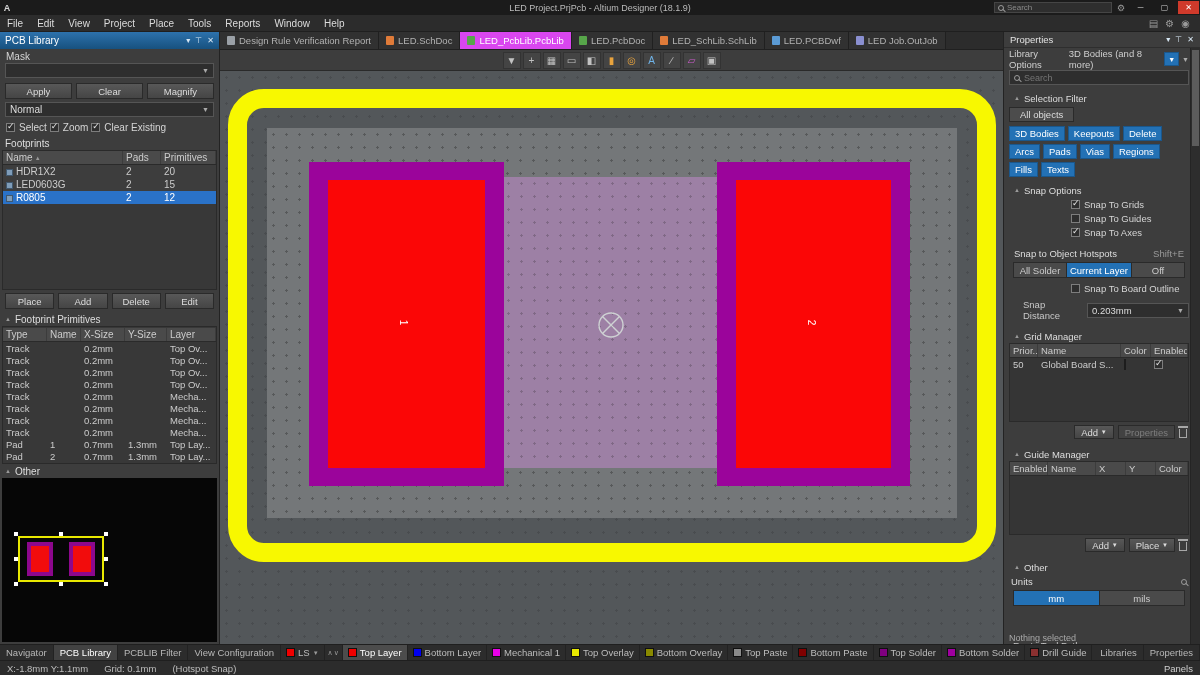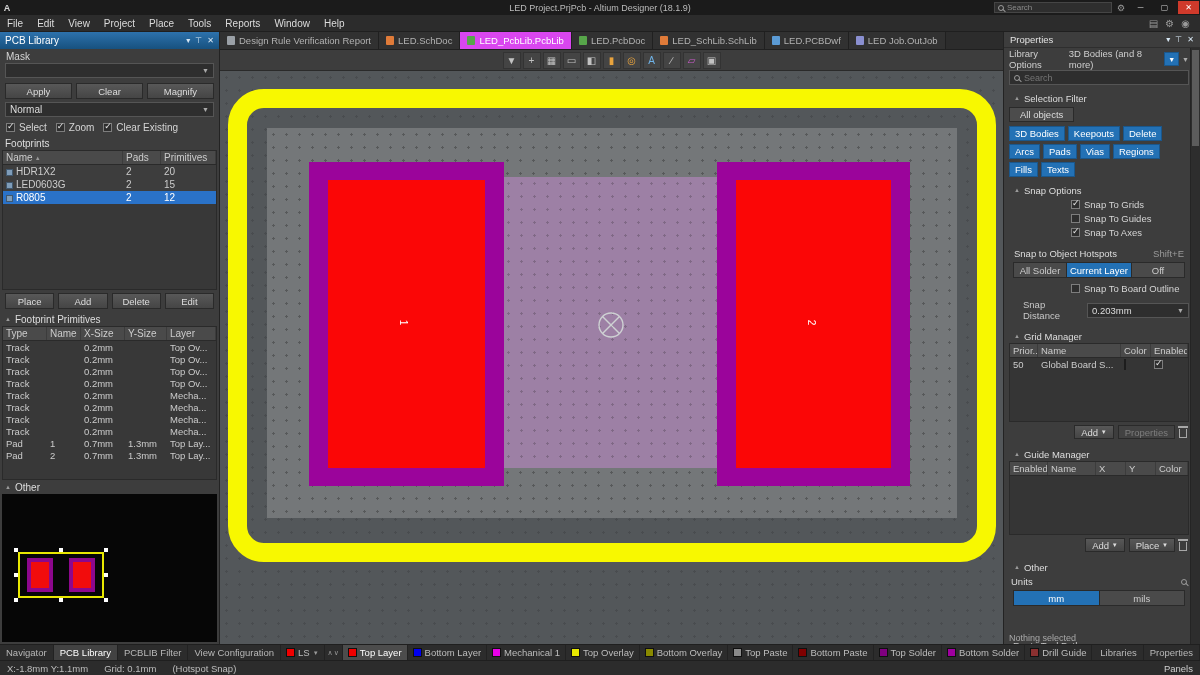--- a/index.html
+++ b/index.html
@@ -45,27 +45,27 @@
   .trash::before{content:"";position:absolute;top:-3px;left:-2px;right:-2px;height:2px;background:#a8a8a8;}
 
   
   .left-panel{width:220px;background:#3d3d3d;border-right:1px solid #232323;display:flex;flex-direction:column;flex:0 0 auto;min-height:0;}
   .lp-header{height:17px;background:linear-gradient(#2d72ad,#17517f);color:#fff;display:flex;align-items:center;padding:0 5px;flex:0 0 auto;}
   .hdr-icons{margin-left:auto;display:flex;gap:5px;color:#d8e8f5;font-size:8px;align-items:center;}
   .lp-label{padding:2px 6px 1px;color:#d5d5d5;flex:0 0 auto;}
   .lp-combo-wrap{padding:0 5px 2px;flex:0 0 auto;}
   .btn-row{display:flex;gap:4px;padding:3px 5px;flex:0 0 auto;}
   .btn-row .btn{flex:1;}
-  .check-row{display:flex;gap:9px;padding:3px 6px;align-items:center;flex:0 0 auto;}
+  .check-row{display:flex;gap:3px;padding:3px 6px;align-items:center;flex:0 0 auto;}
   .fp-table{margin:0 2px;border:1px solid #2a2a2a;border-bottom:none;flex:0 0 auto;}
   .fp-list-fill{height:86px;background:#383838;border:1px solid #2a2a2a;border-top:none;margin:0 2px;flex:0 0 auto;}
   .col-name{width:120px;}.col-pads{width:38px;}.col-prim{flex:1;}
   .fp-ico{display:inline-block;width:7px;height:7px;background:#7f9db9;margin-right:3px;border:1px solid #41586e;vertical-align:-1px;}
   .pr-type{width:44px;}.pr-name{width:34px;}.pr-x{width:44px;}.pr-y{width:42px;}.pr-layer{flex:1;}
-  .pr-table{margin:0 2px;border:1px solid #2a2a2a;flex:0 0 auto;background:#383838;height:154px;overflow:hidden;display:flex;flex-direction:column;}
+  .pr-table{margin:0 2px;border:1px solid #2a2a2a;flex:0 0 auto;background:#383838;height:138px;overflow:hidden;display:flex;flex-direction:column;justify-content:center;}
   .pr-table .trow{height:12px;font-size:9.5px;}
   .preview{flex:1;background:#060606;margin:0 2px 2px;position:relative;overflow:hidden;}
   .pv-outline{position:absolute;left:16px;top:58px;width:86px;height:46px;border:2px solid #e8e800;}
   .pv-pad{position:absolute;top:4px;width:26px;height:34px;background:#8d078d;}
   .pv-red{position:absolute;left:4px;top:4px;right:4px;bottom:4px;background:#f20c0c;}
   .pv-h{position:absolute;width:4px;height:4px;background:#fff;}
 
   
   .center{flex:1;display:flex;flex-direction:column;min-width:0;}
   .docbar{height:18px;background:#2c2c2c;display:flex;align-items:stretch;border-bottom:1px solid #202020;flex:0 0 auto;overflow:hidden;}

